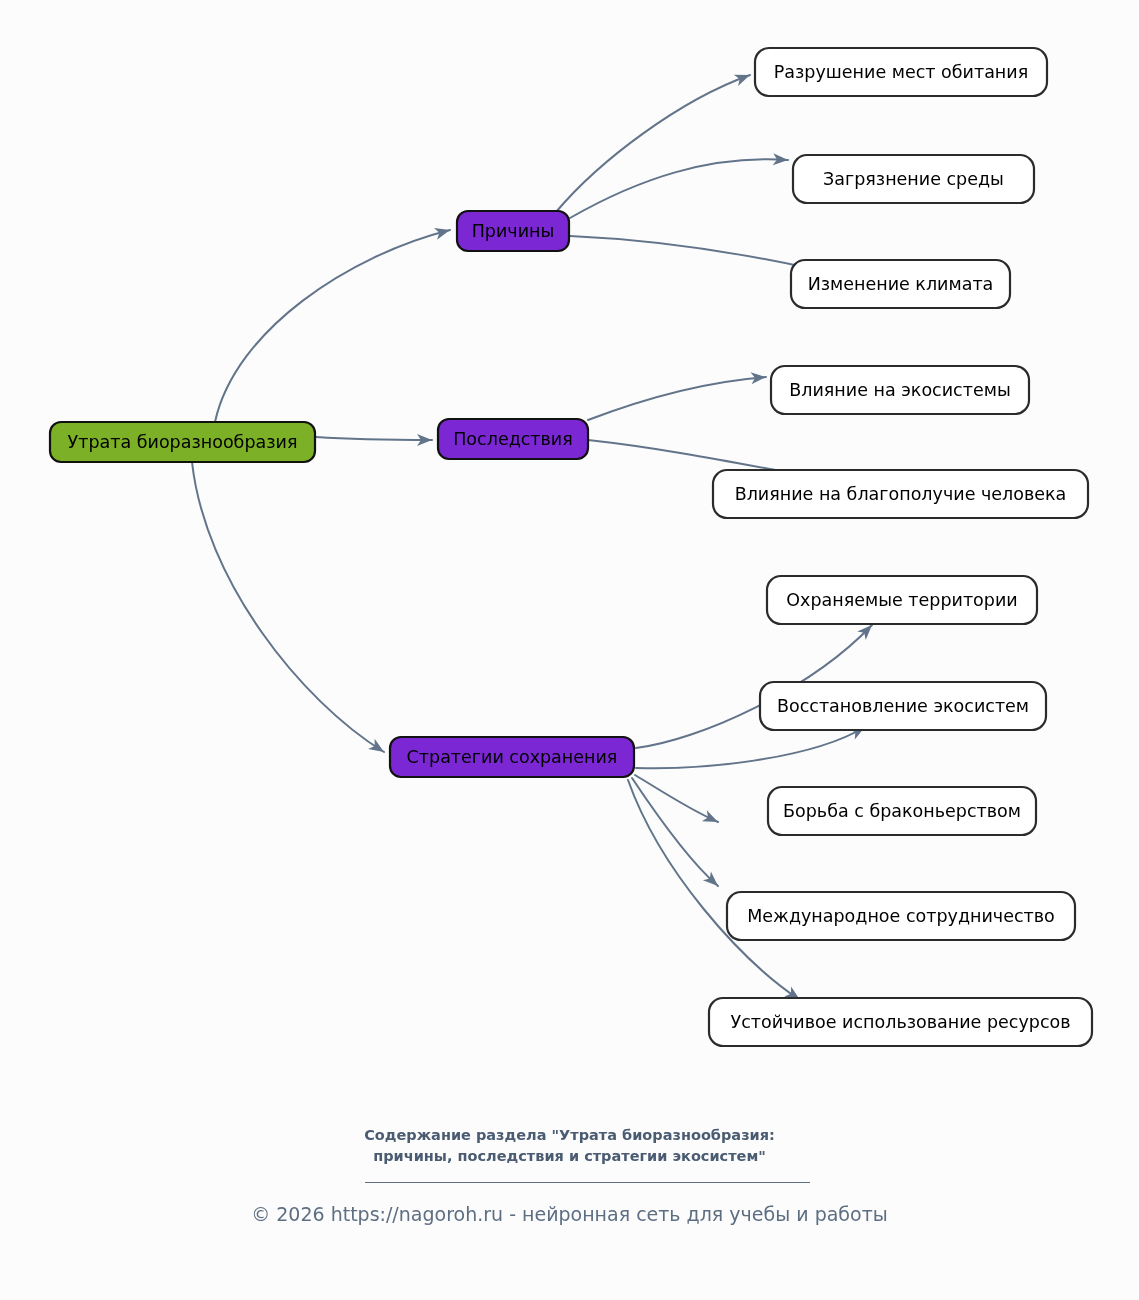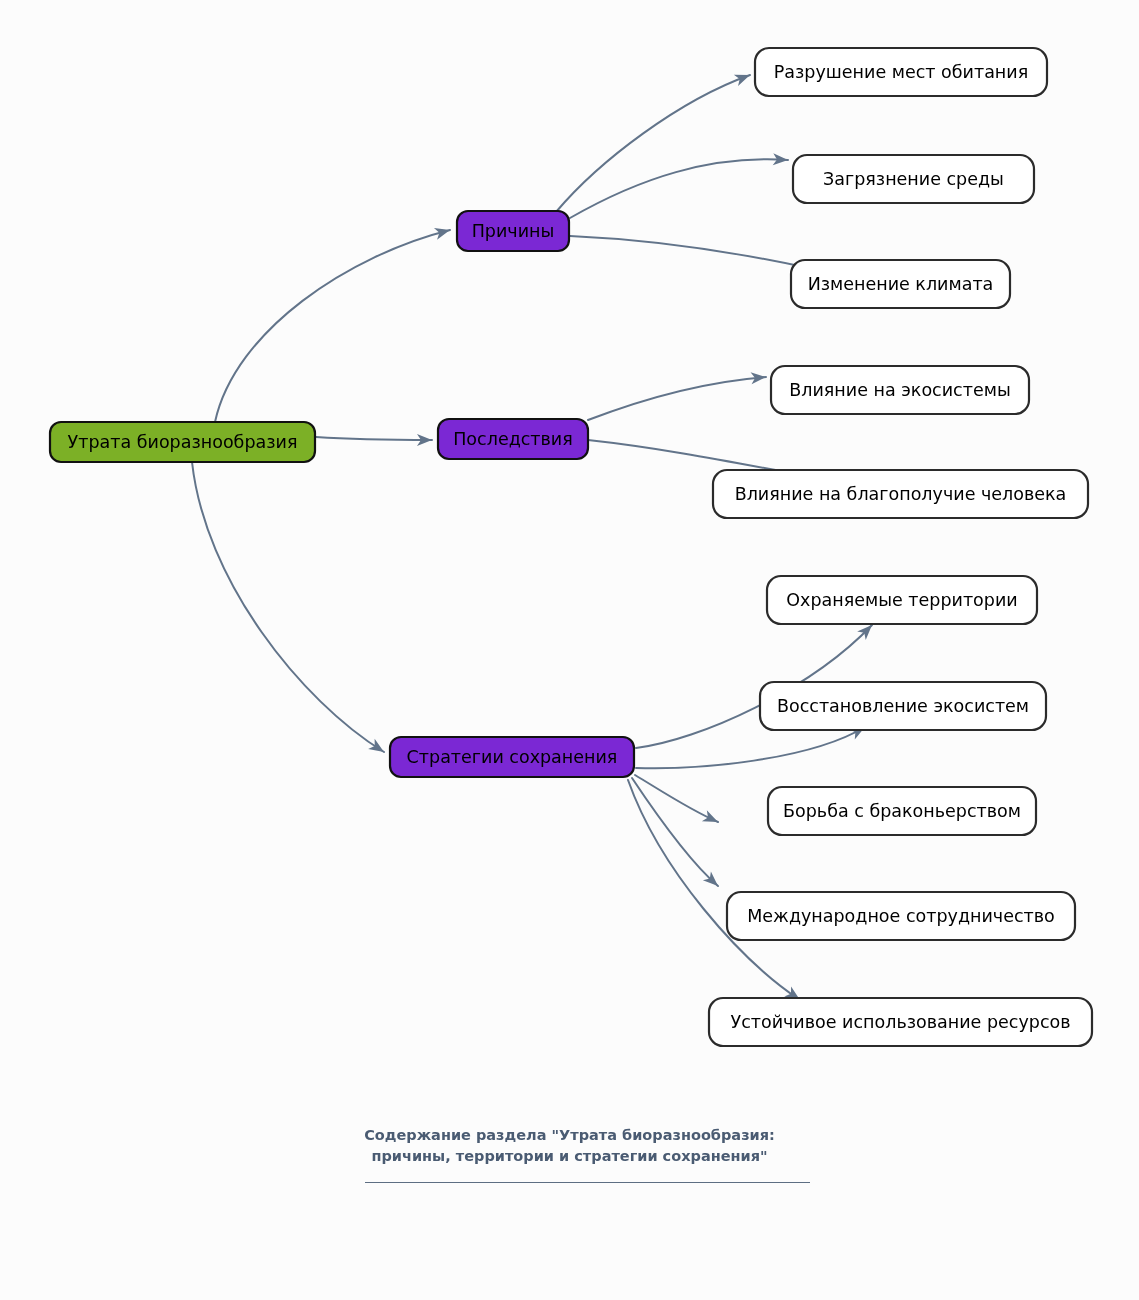--- a/index.html
+++ b/index.html
@@ -187,19 +187,20 @@
         </g>
         <g>
           <rect x="709" y="998" width="383" height="48" rx="14" ry="14" class="node-box node-leaf" fill="#ffffff"></rect>
           <text x="900.5" y="1023" class="node-label">Устойчивое использование ресурсов</text>
         </g>
       </g>
   </svg>
 
   <div class="footer-title" id="footer-title" style="top: 1125px;">
     <span class="ft-line">Содержание раздела "Утрата биоразнообразия:</span>
-    <span class="ft-line">причины, территории и стратегии сохранения"</span>
+    <span class="ft-line">причины, последствия и стратегии экосистем"</span>
   </div>
 
   <div class="footer-divider" id="footer-divider" style="left: 365px; width: 445px; top: 1182px;"></div>
 
+  <div class="footer-credit" id="footer-credit" style="top: 1203px;">© 2026 https://nagoroh.ru - нейронная сеть для учебы и работы</div>
 
 </div>
 
 </body></html>

